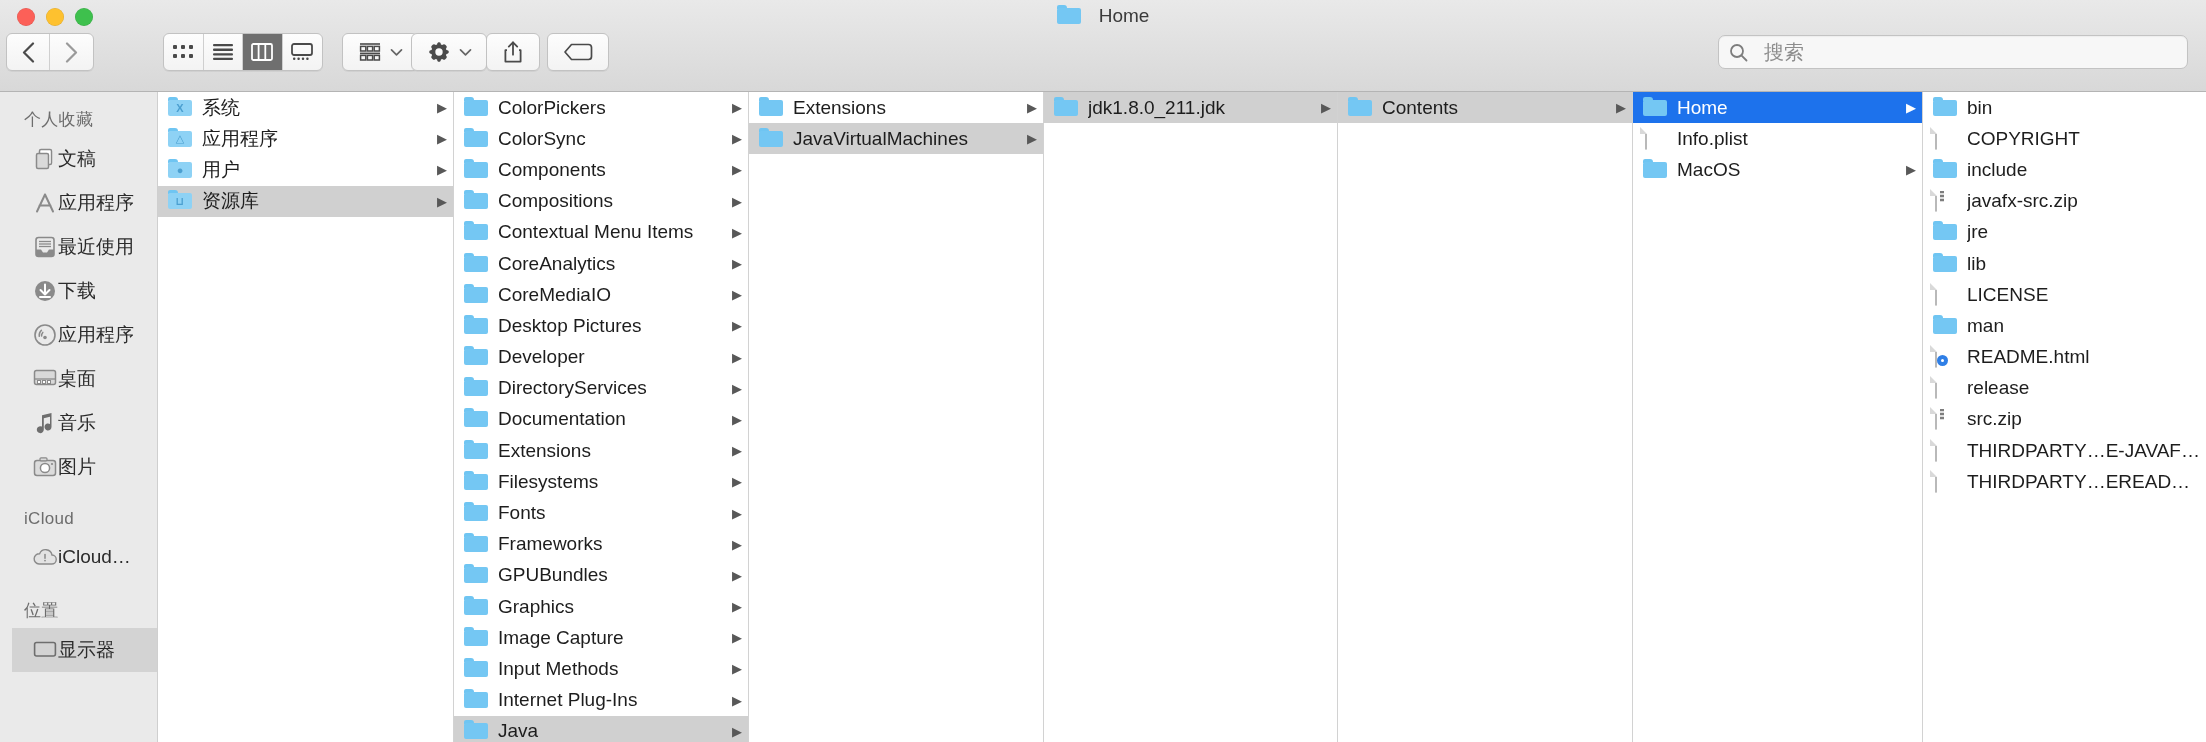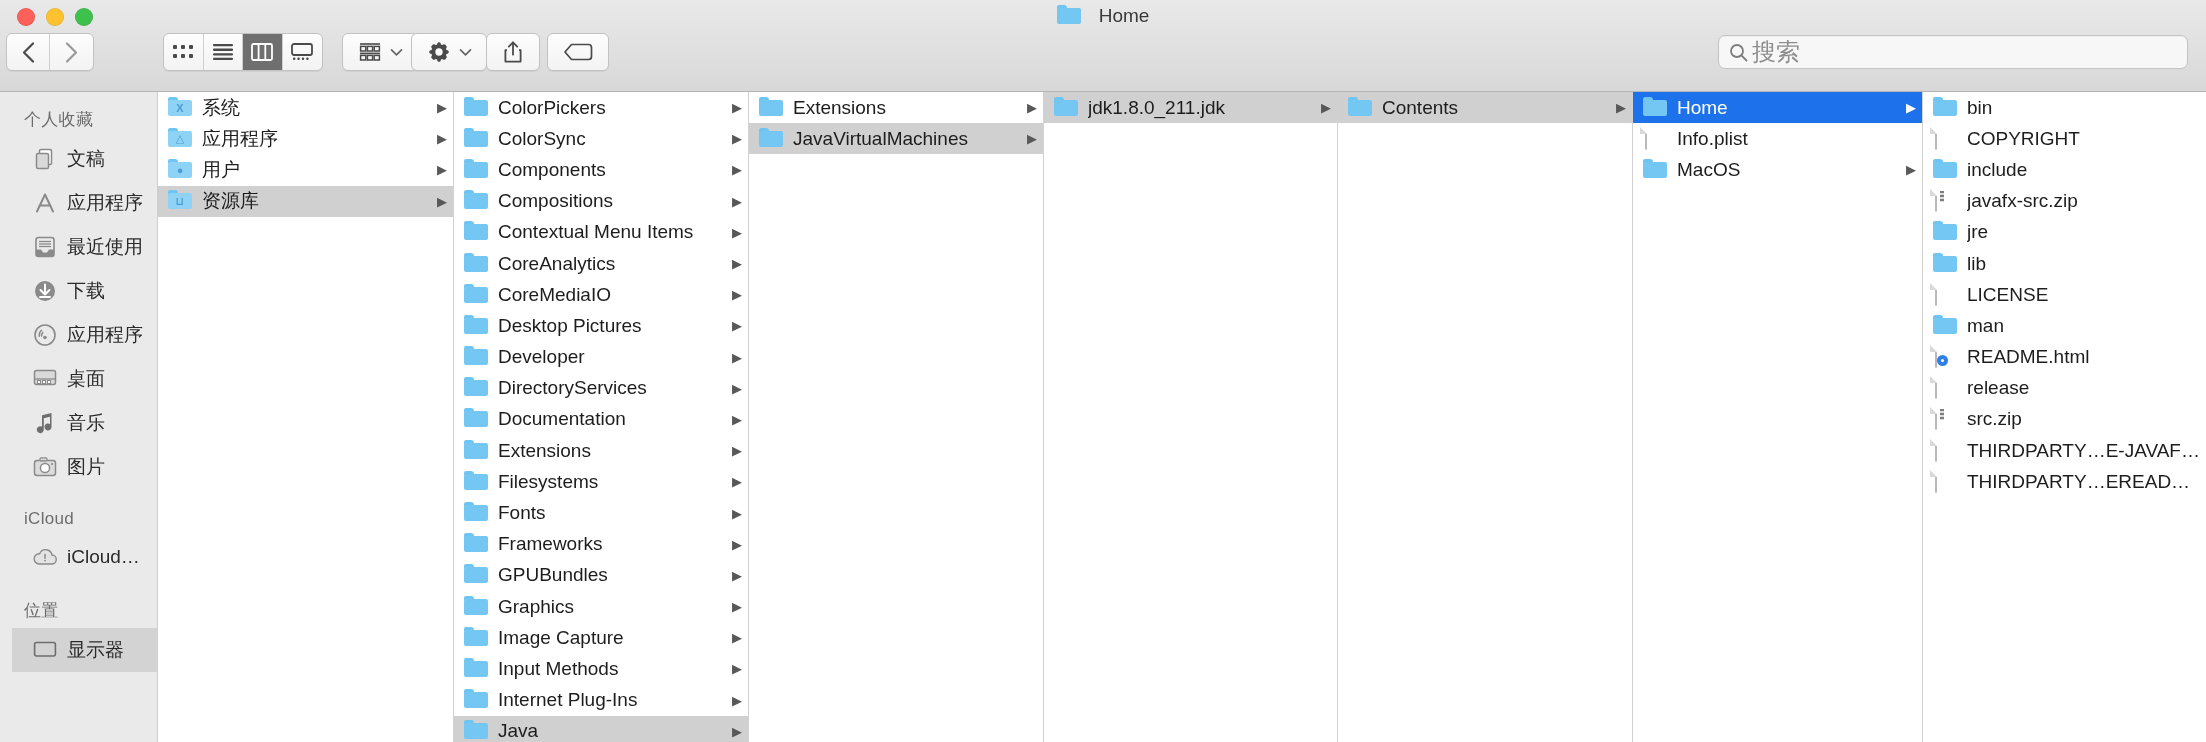--- a/index.html
+++ b/index.html
@@ -66,40 +66,40 @@
 
   
   .searchbox {
     position: absolute; top: 2px; right: 18px; width: 470px; height: 34px;
     background: #f7f7f7;
     border: .5px solid #c3c3c3;
     border-radius: 7px;
     display: flex; align-items: center; padding: 0 10px;
     box-shadow: inset 0 1px 1px rgba(0,0,0,0.04);
   }
-  .searchbox .ph { margin-left: 4px; font-size: 24px; color: #8d8d8d; }
+  .searchbox .ph { margin-left: 16px; font-size: 20px; color: #8d8d8d; }
 
   
   .body { flex: 1 1 auto; display: flex; min-height: 0; }
 
   
   .sidebar {
     flex: 0 0 158px; width: 158px;
     background: #eaeaea;
     border-right: 1px solid #cfcfcf;
     padding-top: 12px;
     overflow: hidden;
     position: relative;
     padding-left: 12px;
   }
   .side-header {
     font-size: 17px; color: #6d6d6d; padding: 4px 0 6px 12px; letter-spacing: .3px;
   }
   .side-item {
-    display: flex; align-items: center; gap: 9px;
+    display: flex; align-items: center; 
     height: 44px; padding-left: 20px; font-size: 19px; color: #2b2b2b;
   }
   .side-item.sel { background: #d3d3d3; }
   .side-icon { width: 26px; height: 26px; display: flex; align-items: center; justify-content: center;
     color: #808080; flex: 0 0 26px; }
   .side-label { white-space: nowrap; overflow: hidden; }
   .side-spacer { height: 16px; }
 
   
   .columns { flex: 1 1 auto; display: flex; min-width: 0; }

